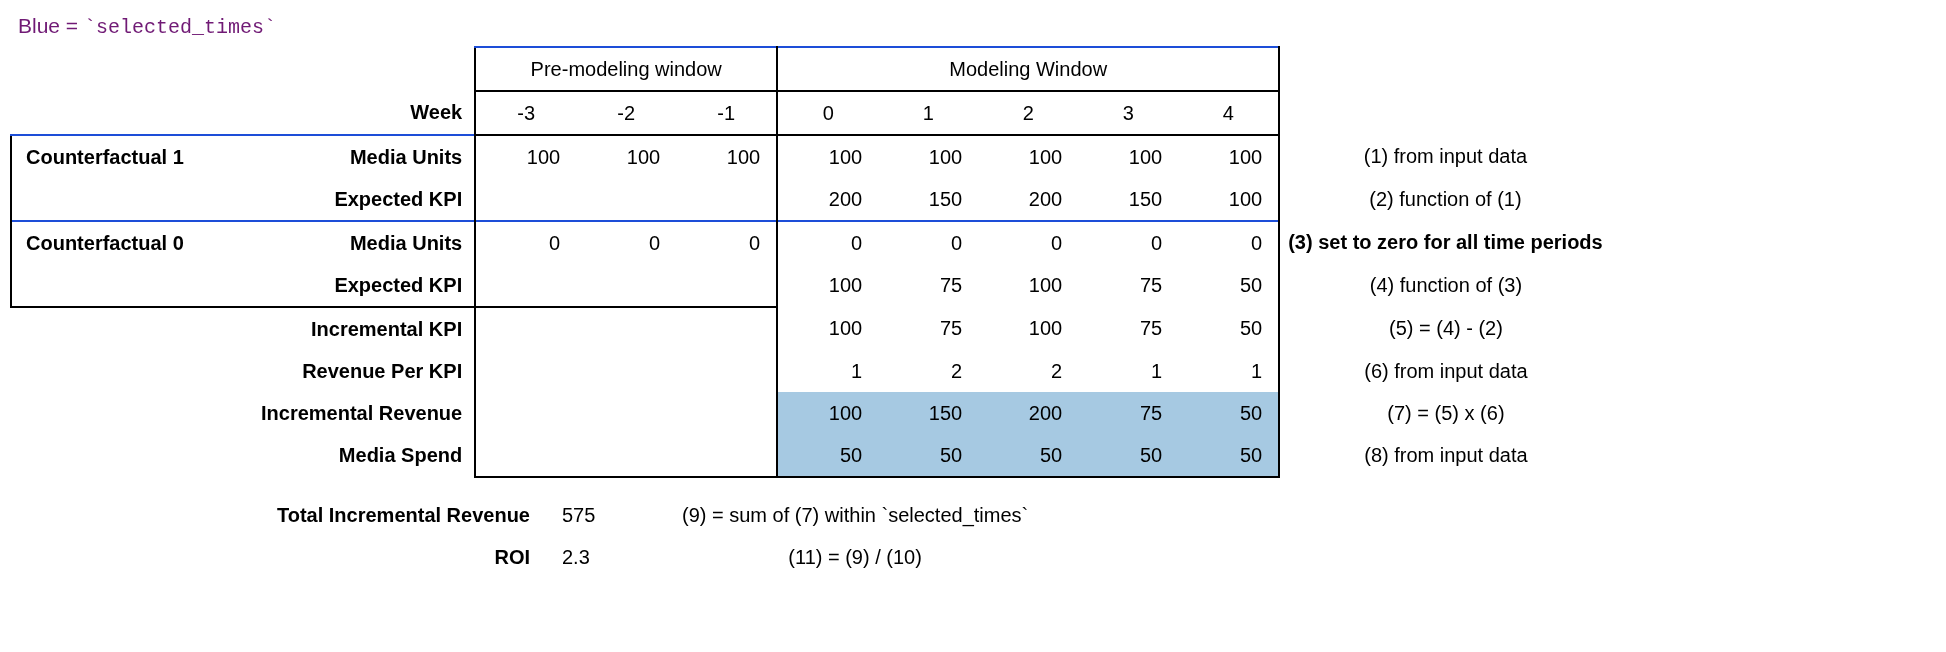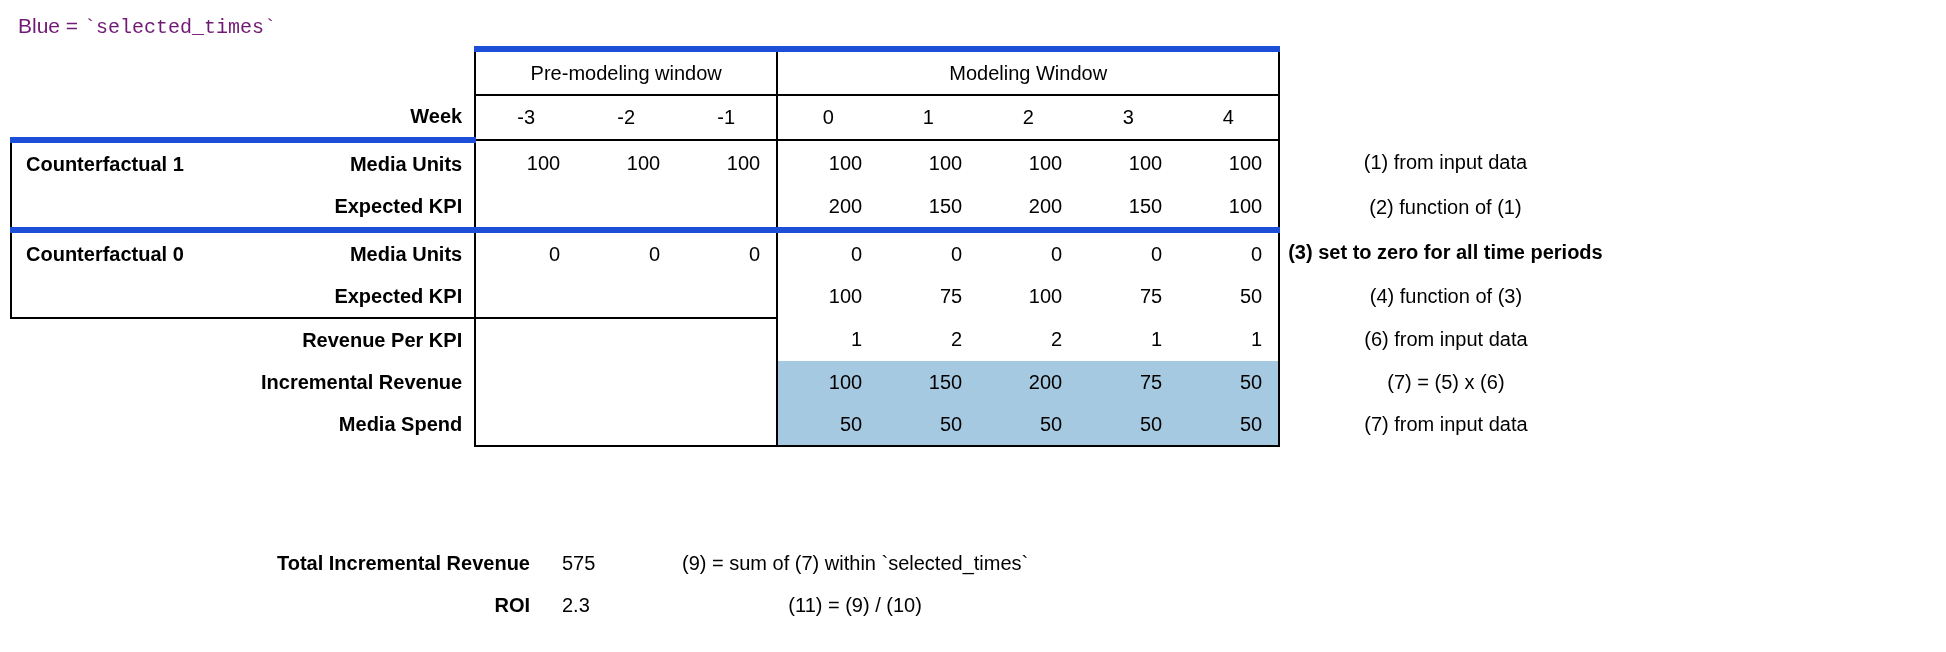--- a/index.html
+++ b/index.html
@@ -72,31 +72,30 @@
     text-align: center;
     padding-left: 8px !important;
     white-space: nowrap;
     font-size: 20px;
   }
   .note-bold { font-weight: bold; }
 
   .blue { background: #a6c9e2; }
 
   
-  .bt { border-top: 6px solid #1d4ed8; border-radius: 10px; }
+  .bt { border-top: 2px solid #1d4ed8; border-radius: 10px; }
   .bb { border-bottom: 2px solid #000; }
   .bl { border-left: 2px solid #000; }
   .br { border-right: 2px solid #000; }
 
   .totals {
     position: absolute;
     left: 10px;
     top: 500px;
     font-size: 20px;
-    margin-top: 48px;
   }
   table.totals-tbl {
     border-collapse: collapse;
   }
   table.totals-tbl td {
     padding: 0 0 12px 0;
     height: 30px;
     vertical-align: middle;
   }
   .tot-label {
@@ -199,20 +198,33 @@
     <td class="num bb"></td>
     <td class="num br bb"></td>
     <td class="num">100</td>
     <td class="num">75</td>
     <td class="num">100</td>
     <td class="num">75</td>
     <td class="num br">50</td>
     <td class="note">(4) function of (3)</td>
   </tr>
 
+  <tr>
+    <td></td>
+    <td class="lbl-row">Incremental KPI</td>
+    <td class="num bl"></td>
+    <td class="num"></td>
+    <td class="num br"></td>
+    <td class="num">100</td>
+    <td class="num">75</td>
+    <td class="num">100</td>
+    <td class="num">75</td>
+    <td class="num br">50</td>
+    <td class="note">(5) = (4) - (2)</td>
+  </tr>
 
   <tr>
     <td></td>
     <td class="lbl-row">Revenue Per KPI</td>
     <td class="num bl"></td>
     <td class="num"></td>
     <td class="num br"></td>
     <td class="num">1</td>
     <td class="num">2</td>
     <td class="num">2</td>
@@ -239,21 +251,21 @@
     <td></td>
     <td class="lbl-row">Media Spend</td>
     <td class="num bl bb"></td>
     <td class="num bb"></td>
     <td class="num br bb"></td>
     <td class="num blue bb">50</td>
     <td class="num blue bb">50</td>
     <td class="num blue bb">50</td>
     <td class="num blue bb">50</td>
     <td class="num blue br bb">50</td>
-    <td class="note">(7) from input data</td>
+    <td class="note">(8) from input data</td>
   </tr>
 </tbody>
     </table>
 </div>
 
 <div class="totals">
 <table class="totals-tbl">
   <tbody>
         <tr>
     <td class="tot-label">Total Incremental Revenue</td>

